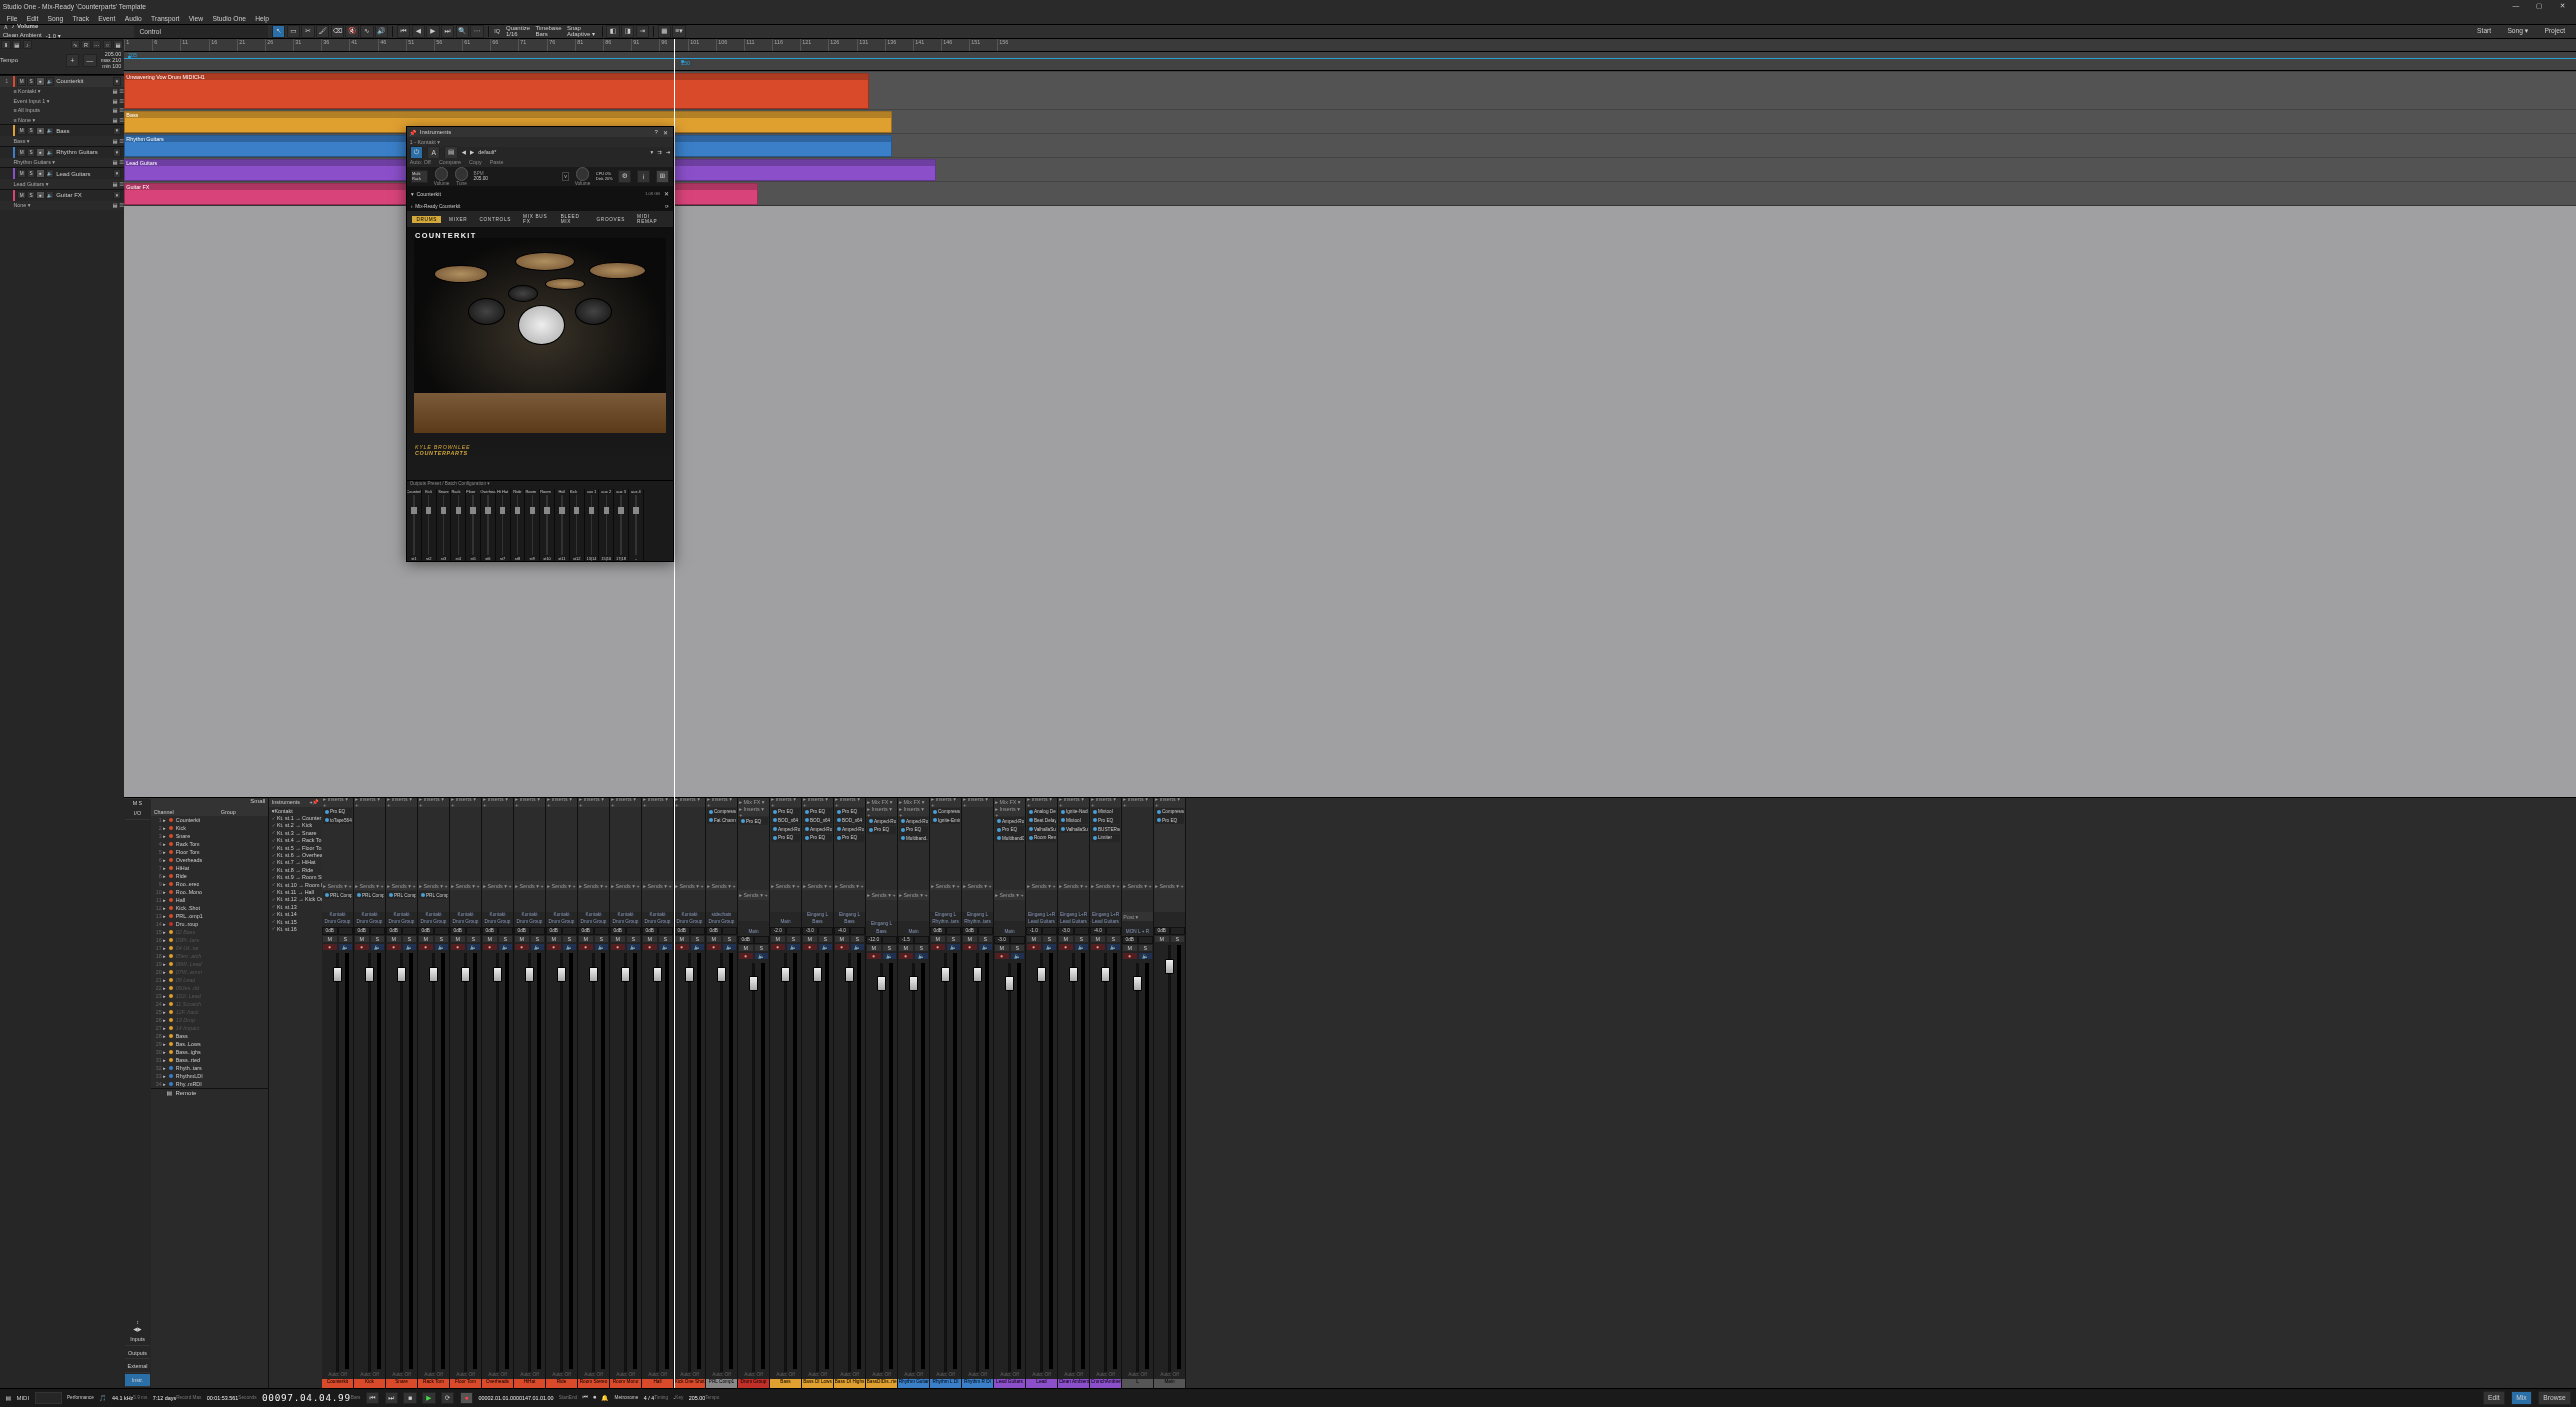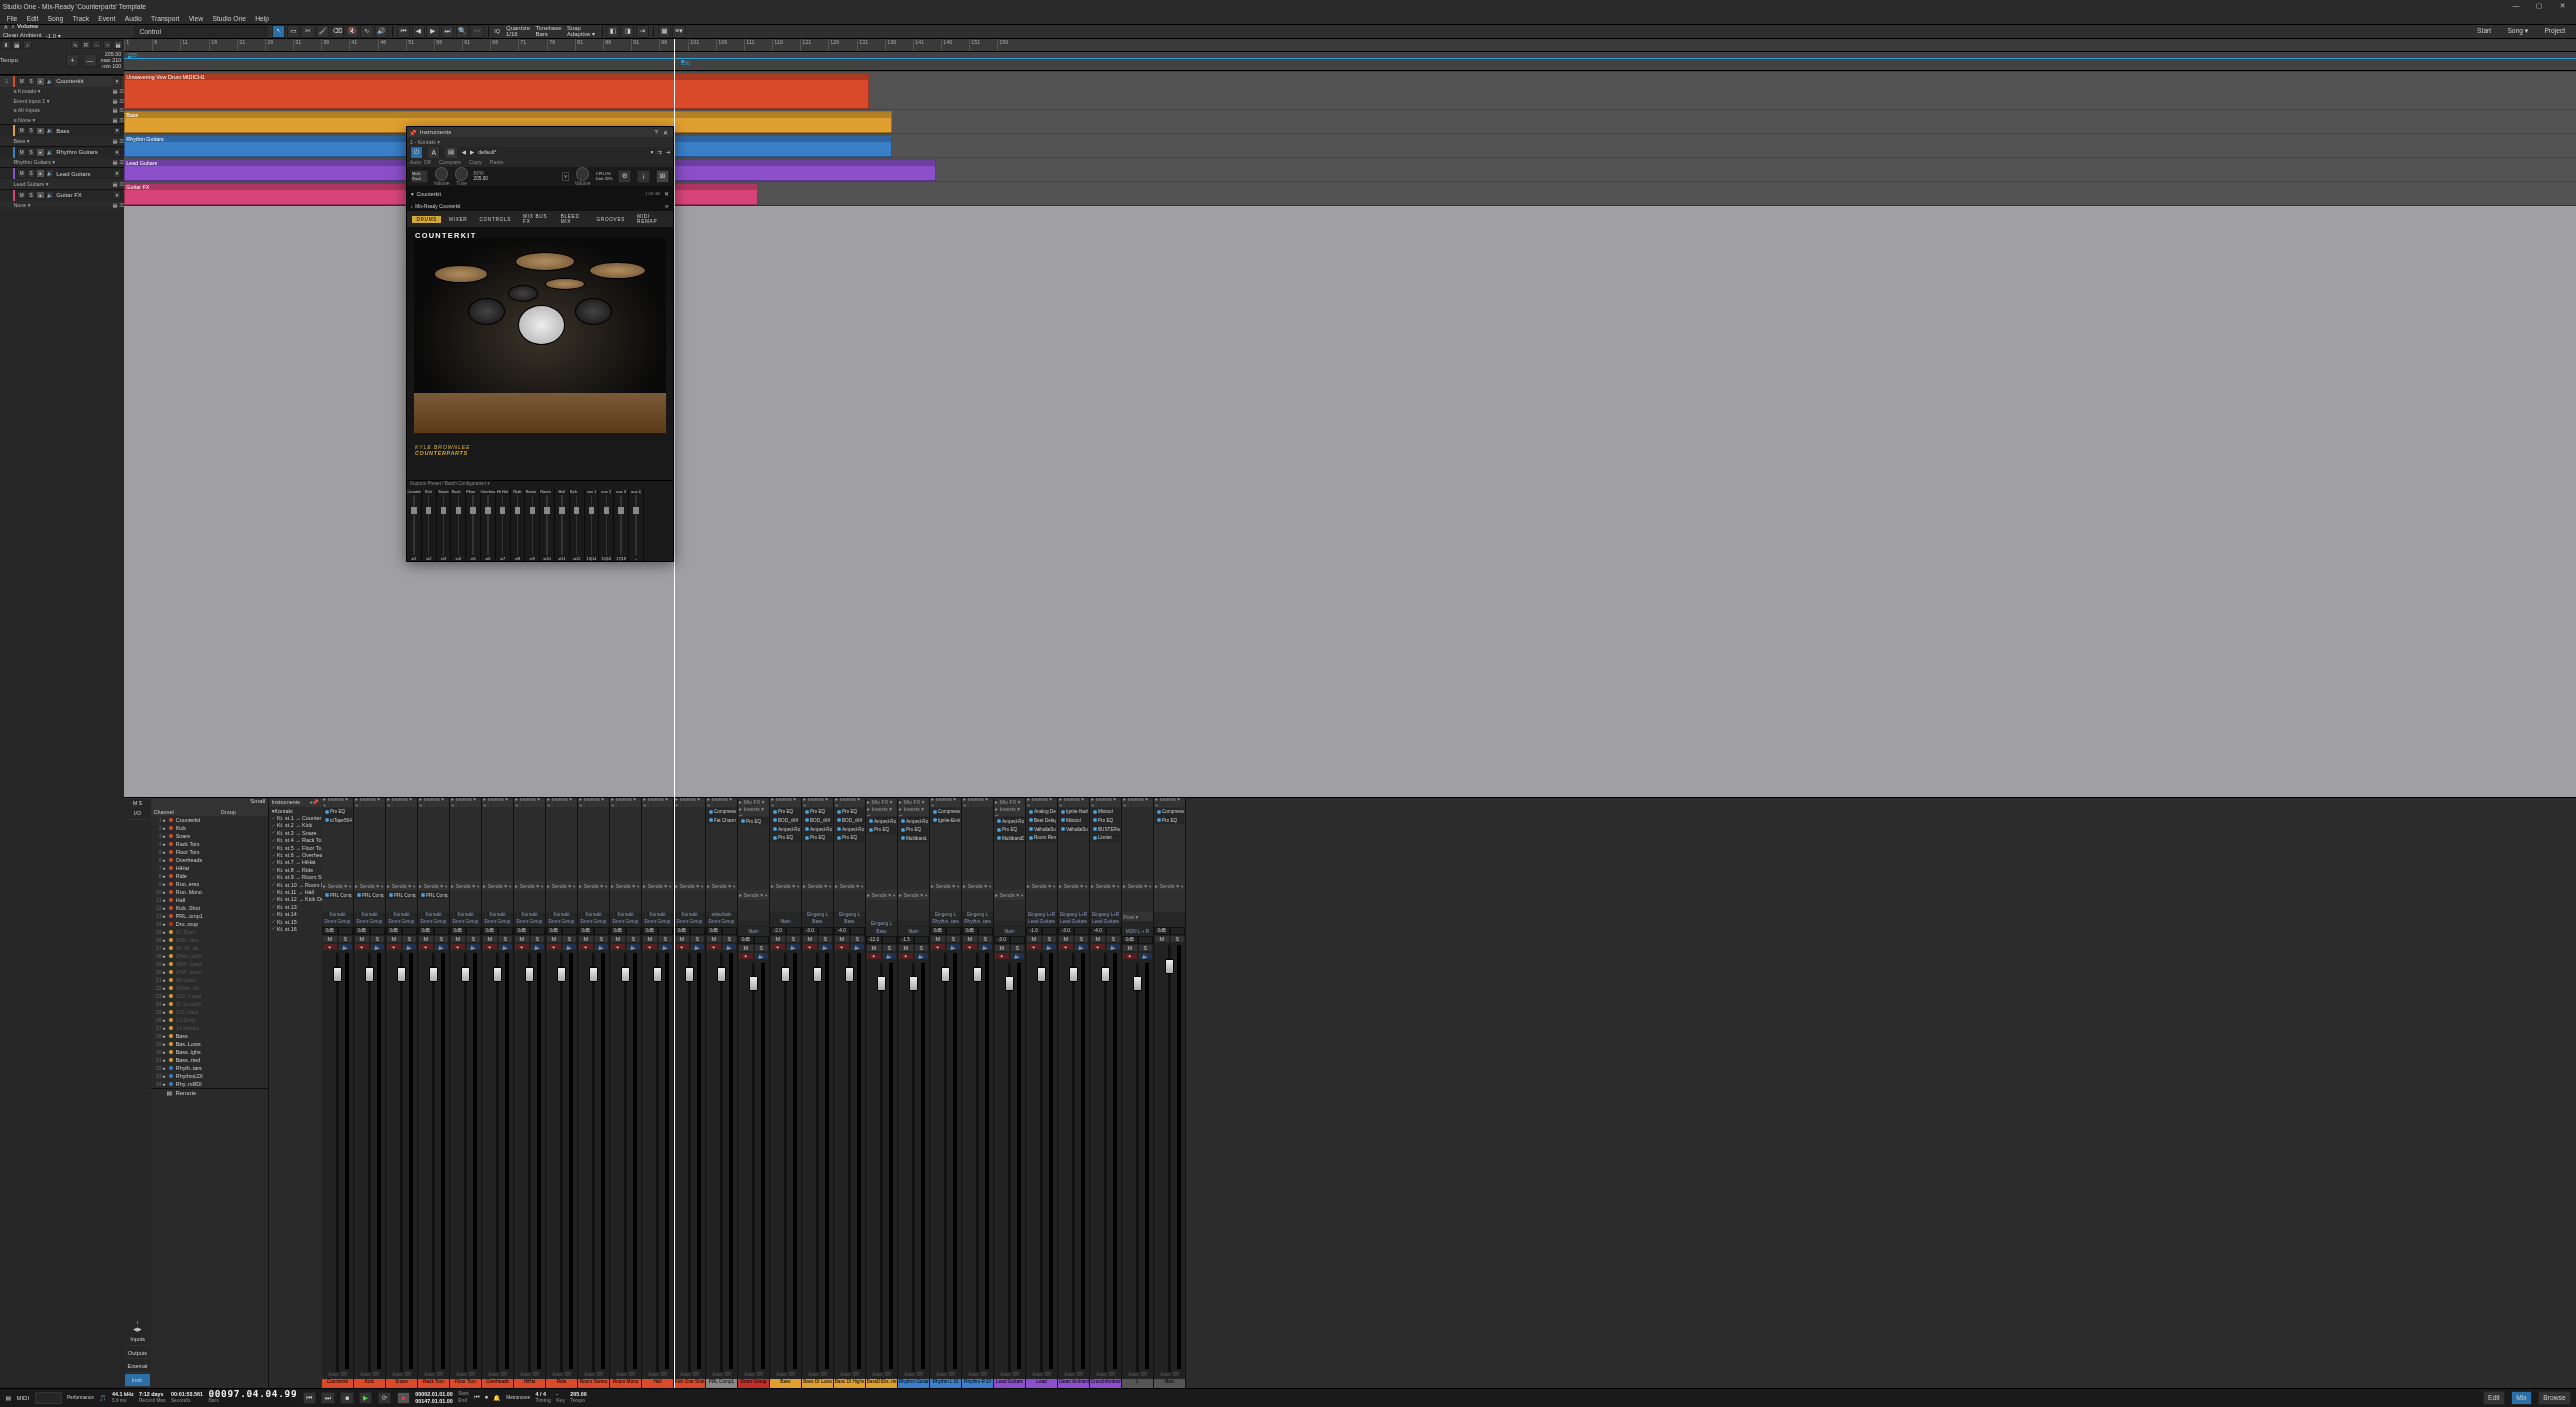--- a/index.html
+++ b/index.html
@@ -140,21 +140,21 @@
 .ck-logo { position: absolute; top: 20px; left: 8px; font-size: 7.4px; color: #eee; letter-spacing: 1.3px; font-weight: bold; }
 .outputs { height: 81px; background: #1a1a1a; border-top: 0.7px solid #000; display: flex; flex-direction: column; }
 .out-hdr { height: 8px; font-size: 4.7px; display: flex; padding: 0 2.7px; gap: 5.4px; color: #888; }
 .out-strips { flex: 1; display: flex; overflow: hidden; }
 .out-strip { width: 14.8px; display: flex; flex-direction: column; align-items: center; font-size: 4px; border-right: 0.7px solid #0a0a0a; }
 .out-fader { flex: 1; width: 1.3px; background: #333; margin: 1.3px 0; position: relative; }
 .out-fader-cap { position: absolute; width: 5.4px; height: 6.7px; background: #888; left: -2px; top: 20%; }
 
 
 .transport { height: 19px; background: #1a1a1a; display: flex; align-items: center; padding: 0 5.4px; gap: 5.4px; font-size: 6px; border-top: 0.7px solid #000; }
-.transport .sec { display: flex; flex-direction: column; line-height: 6.7px; font-size: 5.4px; font-weight: bold; }
+.transport .sec { display: flex; line-height: 6.7px; font-size: 5.4px; }
 .transport .sec .v { color: #eee; }
 .transport .sec .l { color: #777; font-size: 4.7px; }
 .transport .big-time { font-size: 9.4px; font-family: monospace; letter-spacing: 0.7px; }
 .transport .tbtn { width: 13.4px; height: 12px; font-size: 6.7px; }
 .transport .tbtn.play { color: #4d4; }
 .transport .tbtn.rec { color: #f44; }
 .transport .right { margin-left: auto; display: flex; gap: 6.7px; }
 .perf-box { width: 27px; height: 12px; background: #262626; border: 0.7px solid #333; }
 
 .play-cursor { position: absolute; top: 0; bottom: 0; width: 0.7px; background: #fff; left: 54px; z-index: 10; }

